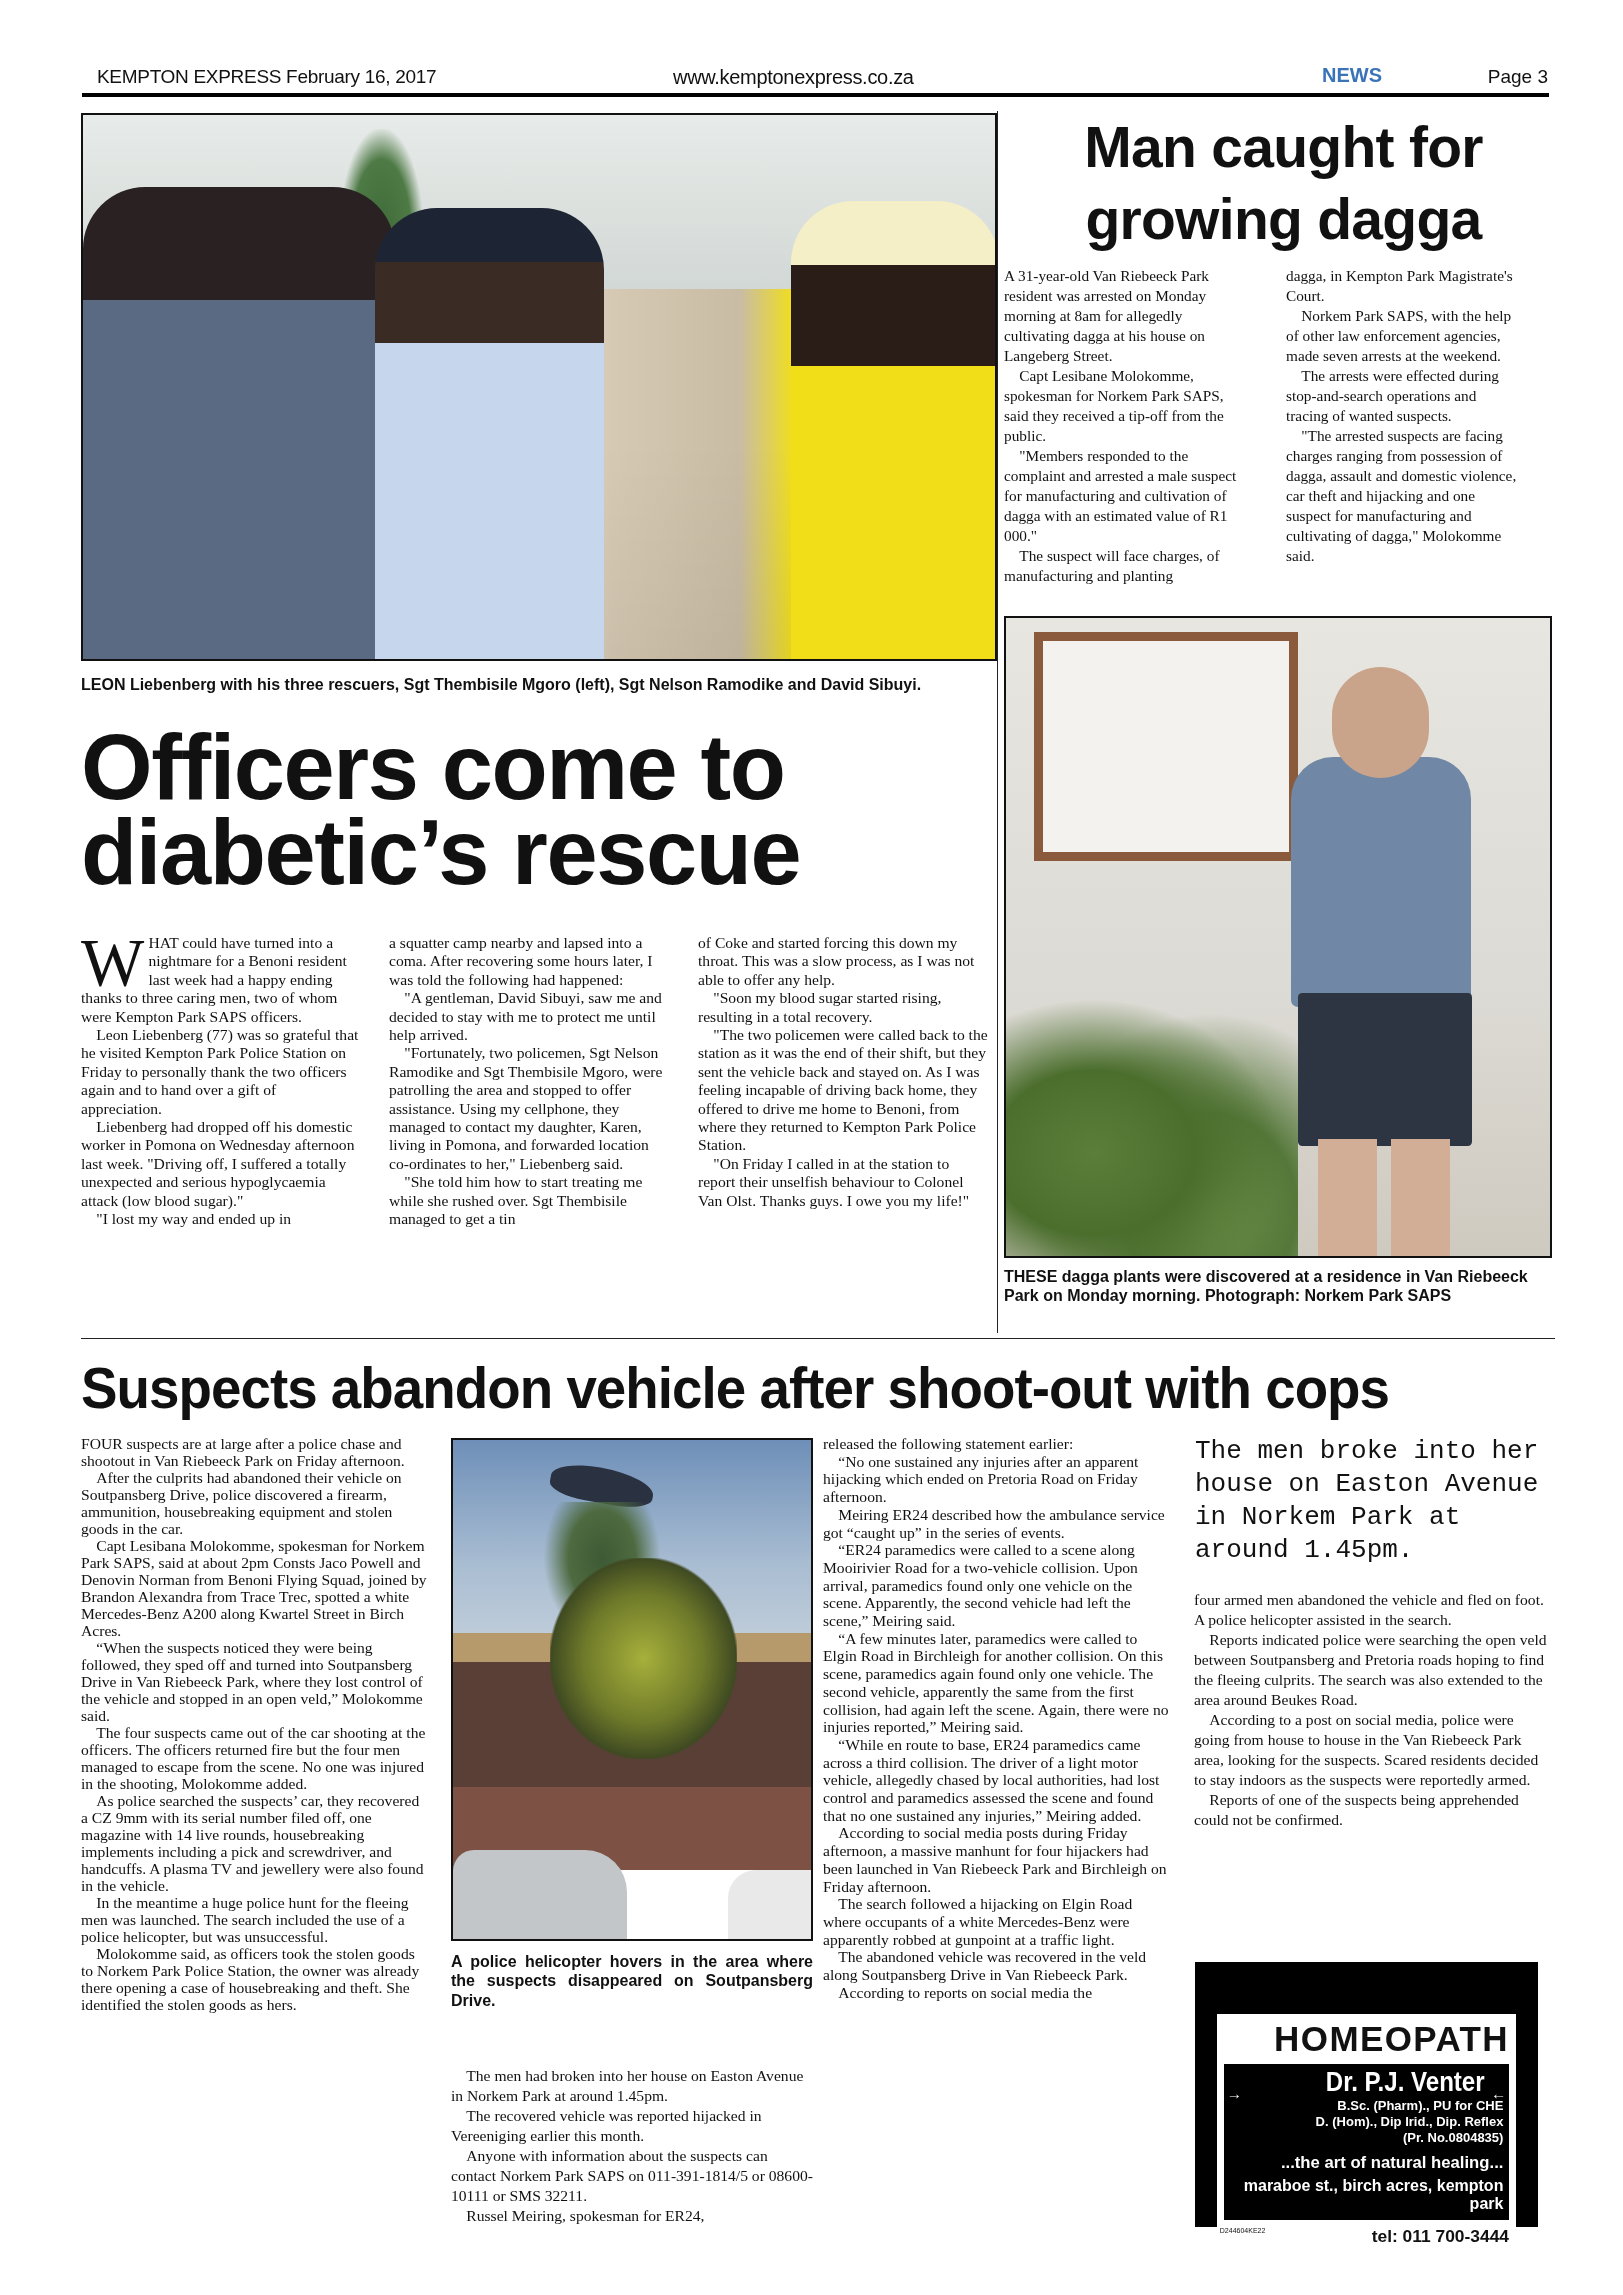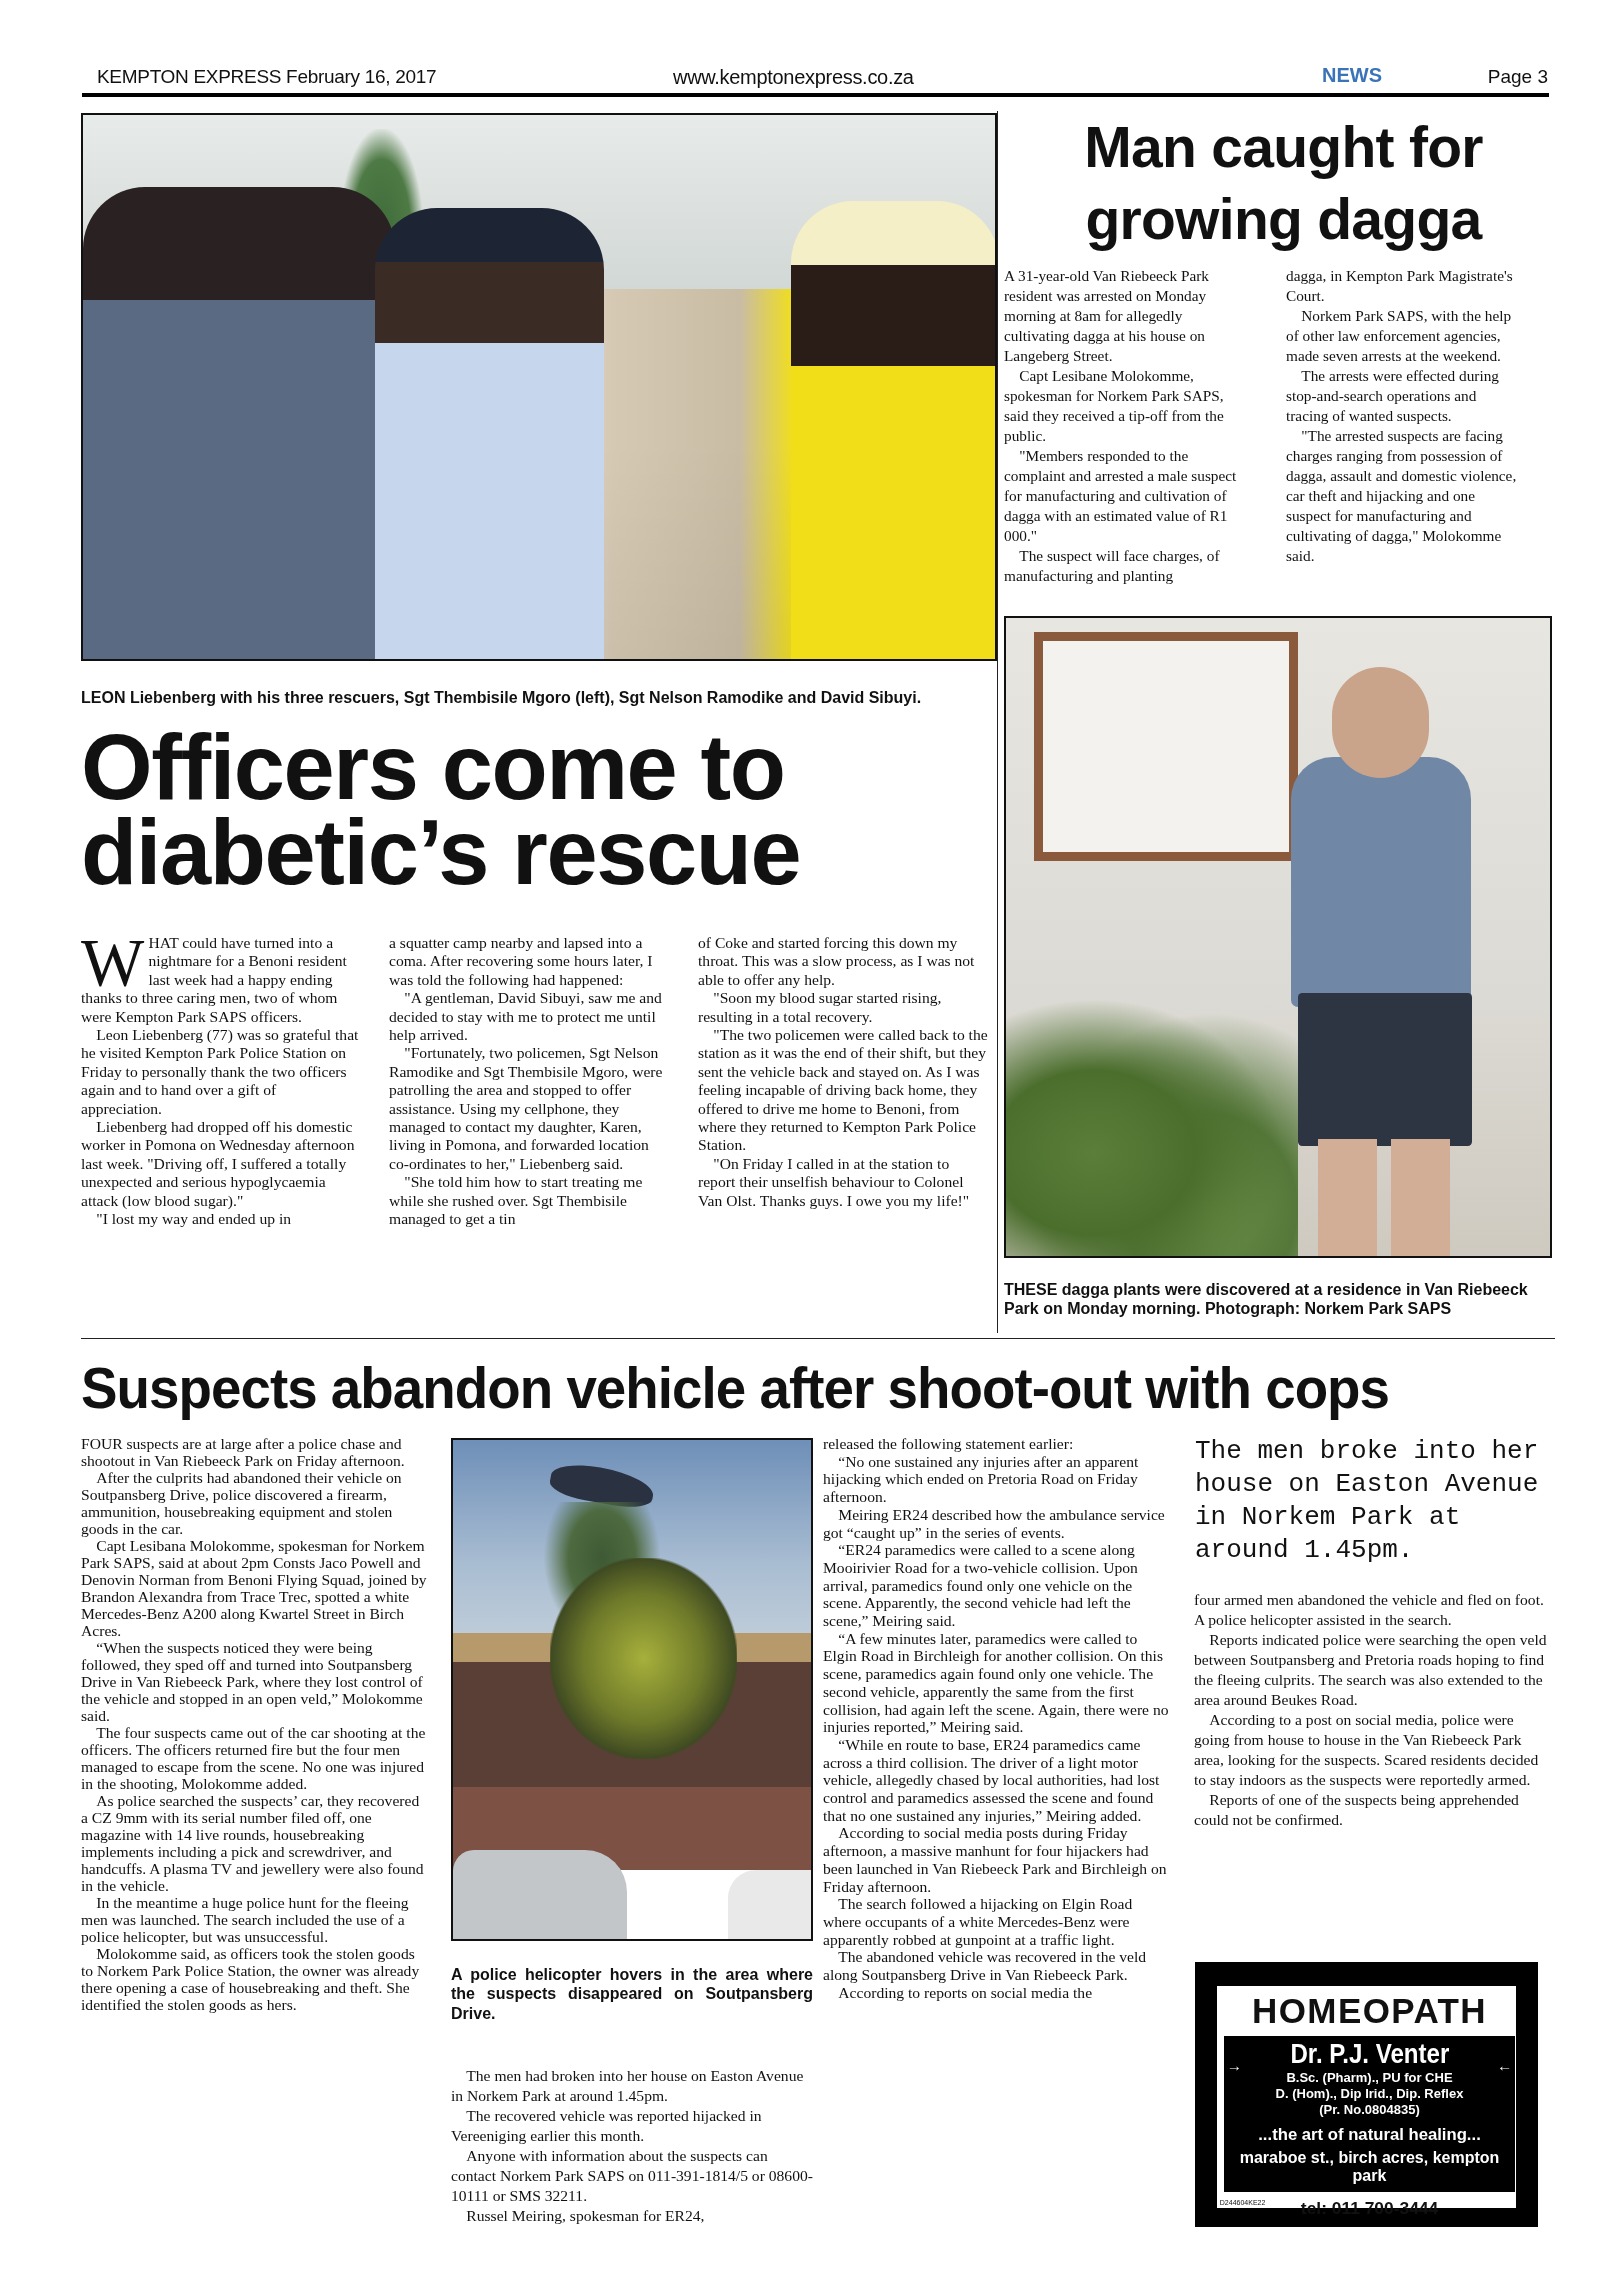--- a/index.html
+++ b/index.html
@@ -24,21 +24,21 @@
       linear-gradient(90deg, #5f6f86 0%, #6f7e95 28%, #cfd9e6 33%, #d7e1ed 50%, #d6c9b3 58%, #c9bca5 72%, #f1df1a 78%, #f2e11f 100%);
   }
   .photo1 .sky { position: absolute; left: 0; top: 0; width: 100%; height: 32%; background: linear-gradient(180deg, #e7ebe9, #d2d8d5); }
   .photo1 .tree { position: absolute; left: 257px; top: 14px; width: 83px; height: 208px; background: radial-gradient(ellipse at 50% 50%, #3f6b3a 0%, #4e7a45 50%, transparent 72%); }
   .photo1 .person { position: absolute; bottom: 0; border-radius: 62px 62px 0 0; }
   .photo1 .p1 { left: 0; width: 312px; height: 472px; background: linear-gradient(180deg, #2a2222 0 24%, #5a6a82 24% 100%); }
   .photo1 .p2 { left: 292px; width: 229px; height: 451px; background: linear-gradient(180deg, #1d2433 0 12%, #3a2c25 12% 30%, #c6d6ec 30% 100%); }
   .photo1 .p3 { left: 500px; width: 236px; height: 430px; background: linear-gradient(180deg, #e8d3c4 0 30%, repeating-linear-gradient(90deg, #cfc3a8 0 4.2px, #8a7f6c 4.2px 6.2px) 30% 100%); }
   .photo1 .p4 { left: 708px; width: 208px; height: 458px; background: linear-gradient(180deg, #f4efc6 0 14%, #2a1d17 14% 36%, #f1de18 36% 100%); }
 
-  .caption-bold { font-family: "Liberation Sans", sans-serif; font-weight: bold; font-size: 16px; line-height: 19.4px; margin-top: 13px; }
+  .caption-bold { font-family: "Liberation Sans", sans-serif; font-weight: bold; font-size: 16px; line-height: 19.4px; }
   .cap1 { left: 81px; top: 675px; width: 916px; }
 
   .headline-big { left: 81px; top: 725px; width: 923px; font-family: "Liberation Sans", sans-serif; font-weight: 900; font-size: 92px; line-height: 85px; letter-spacing: -1.4px; }
 
   .col { font-size: 15.6px; line-height: 18.4px; text-align: left; }
   .col p { text-indent: 15.3px; }
   .col p.noindent { text-indent: 0; }
   .dropcap { float: left; font-size: 67px; line-height: 51px; padding-right: 4.2px; margin-top: 2.8px; font-family: "Liberation Serif", serif; }
 
   .c1 { left: 81px; top: 934px; width: 278px; }
@@ -92,21 +92,21 @@
   .s3 p.noindent { text-indent: 0; }
 
   .pullquote { left: 1195px; top: 1435px; width: 347px; font-family: Liberation Mono, monospace; font-size: 26px; line-height: 33px; }
 
   .s4 { left: 1194px; top: 1590px; width: 354px; font-size: 15.6px; line-height: 20px; }
   .s4 p { text-indent: 15.3px; }
   .s4 p.noindent { text-indent: 0; }
 
   
   .ad { left: 1195px; top: 1962px; width: 343px; height: 265px; background: #000; padding: 23.6px 22px 19.4px 22px; }
-  .ad-inner { position: relative; width: 100%; height: 100%; background: #fff; padding: 7px 1px 0 7px; font-family: "Liberation Sans", sans-serif; text-align: center; }
+  .ad-inner { position: relative; width: 100%; height: 100%; background: #fff; padding: 7px 7px 0 7px; font-family: "Liberation Sans", sans-serif; text-align: right; margin-top: 28px; }
   .ad-title { font-size: 35px; font-weight: 900; letter-spacing: 1.4px; line-height: 36px; }
   .ad-box { margin-top: 7px; background: #000; color: #fff; padding: 2.8px 5.6px 7px 5.6px; position: relative; }
   .ad-name { font-size: 28px; font-weight: bold; line-height: 32px; transform: scaleX(0.86); }
   .ad-arrow { position: absolute; top: 21px; font-size: 15.3px; color: #fff; }
   .ad-arrow.l { left: 2.8px; } .ad-arrow.r { right: 2.8px; }
   .ad-line { font-size: 13px; font-weight: bold; line-height: 16px; }
   .ad-tag { font-size: 16.7px; font-weight: bold; margin-top: 5.6px; line-height: 21px; }
   .ad-addr { font-size: 16px; font-weight: bold; margin-top: 4.2px; }
   .ad-tel { font-size: 17.4px; font-weight: bold; margin-top: 5.6px; }
   .ad-code { position: absolute; left: 2.8px; bottom: 1.4px; font-size: 7px; }

